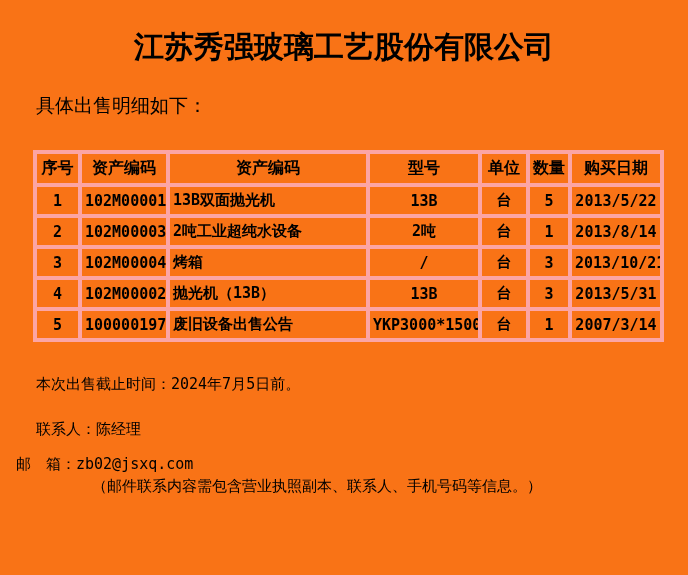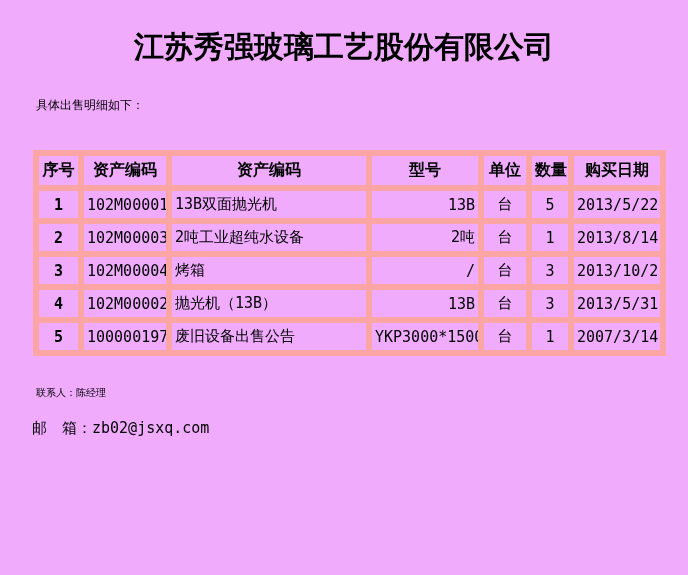--- a/index.html
+++ b/index.html
@@ -8,87 +8,87 @@
     width: 688px;
     height: 575px;
     font-family: "DejaVu Sans Mono", "DejaVu Sans", "Liberation Sans", sans-serif;
     color: #000000;
     overflow: hidden;
   }
   .page {
     width: 688px;
     height: 575px;
     padding-top: 27px;
-    background: #f0abfc;
+    background: #f97316;
   }
   .title {
     text-align: center;
     font-size: 30px;
     font-weight: bold;
     line-height: 40px;
     font-family: "DejaVu Sans", "Liberation Sans", sans-serif;
   }
   .title-line { display: block; }
   .intro {
     margin: 30px 0 0 36px;
-    font-size: 12px;
+    font-size: 19px;
     line-height: 16px;
   }
   table.equipment-table {
     border-collapse: collapse;
     table-layout: fixed;
     width: 627px;
     margin: 37px 0 0 33px;
     border: 2px solid #000000;
   }
   .equipment-table th, .equipment-table td {
-    border: 6px solid #fca5a5;
+    border: 4px solid #fca5a5;
     padding: 4px 3px;
     overflow: hidden;
     white-space: nowrap;
     vertical-align: middle;
   }
   .equipment-table th {
     height: 28px;
     font-size: 16px;
     font-weight: bold;
     text-align: center;
     font-family: "DejaVu Sans", "Liberation Sans", sans-serif;
   }
   .equipment-table td {
     height: 29px;
     font-size: 15px;
-    font-weight: normal;
+    font-weight: bold;
   }
   .equipment-table td.c0 { text-align: center; font-weight: bold; }
   .equipment-table td.c1 { text-align: center; }
   .equipment-table td.c2 { text-align: left; }
-  .equipment-table td.c3 { text-align: right; }
+  .equipment-table td.c3 { text-align: center; }
   .equipment-table td.c4 { text-align: center; }
   .equipment-table td.c5 { text-align: center; }
-  .equipment-table td.c6 { text-align: right; }
+  .equipment-table td.c6 { text-align: center; }
   col.w0 { width: 45px; }
   col.w1 { width: 88px; }
   col.w2 { width: 200px; }
   col.w3 { width: 112px; }
   col.w4 { width: 48px; }
   col.w5 { width: 42px; }
   col.w6 { width: 92px; }
   .deadline {
     margin: 34px 0 0 36px;
     font-size: 15px;
     line-height: 16px;
   }
   .contact {
     margin: 29px 0 0 36px;
-    font-size: 10px;
+    font-size: 15px;
     line-height: 16px;
   }
   .email {
-    margin: 19px 0 0 32px;
+    margin: 19px 0 0 16px;
     font-size: 15px;
     line-height: 16px;
   }
   .email-note {
     margin: 6px 0 0 92px;
     font-size: 15px;
     line-height: 16px;
   }
 </style>
 </head>
@@ -165,19 +165,21 @@
           <td class="c1">100000197</td>
           <td class="c2">废旧设备出售公告</td>
           <td class="c3">YKP3000*1500MM</td>
           <td class="c4">台</td>
           <td class="c5">1</td>
           <td class="c6">2007/3/14</td>
         </tr>
       </tbody>
   </table>
 
+  <p class="deadline">本次出售截止时间：2024年7月5日前。</p>
 
   <p class="contact"><span>联系人：</span><span>陈经理</span></p>
 
   <p class="email"><span>邮　箱：</span><span>zb02@jsxq.com</span></p>
 
+  <p class="email-note">（邮件联系内容需包含营业执照副本、联系人、手机号码等信息。）</p>
 
 </div>
 
 </body></html>

